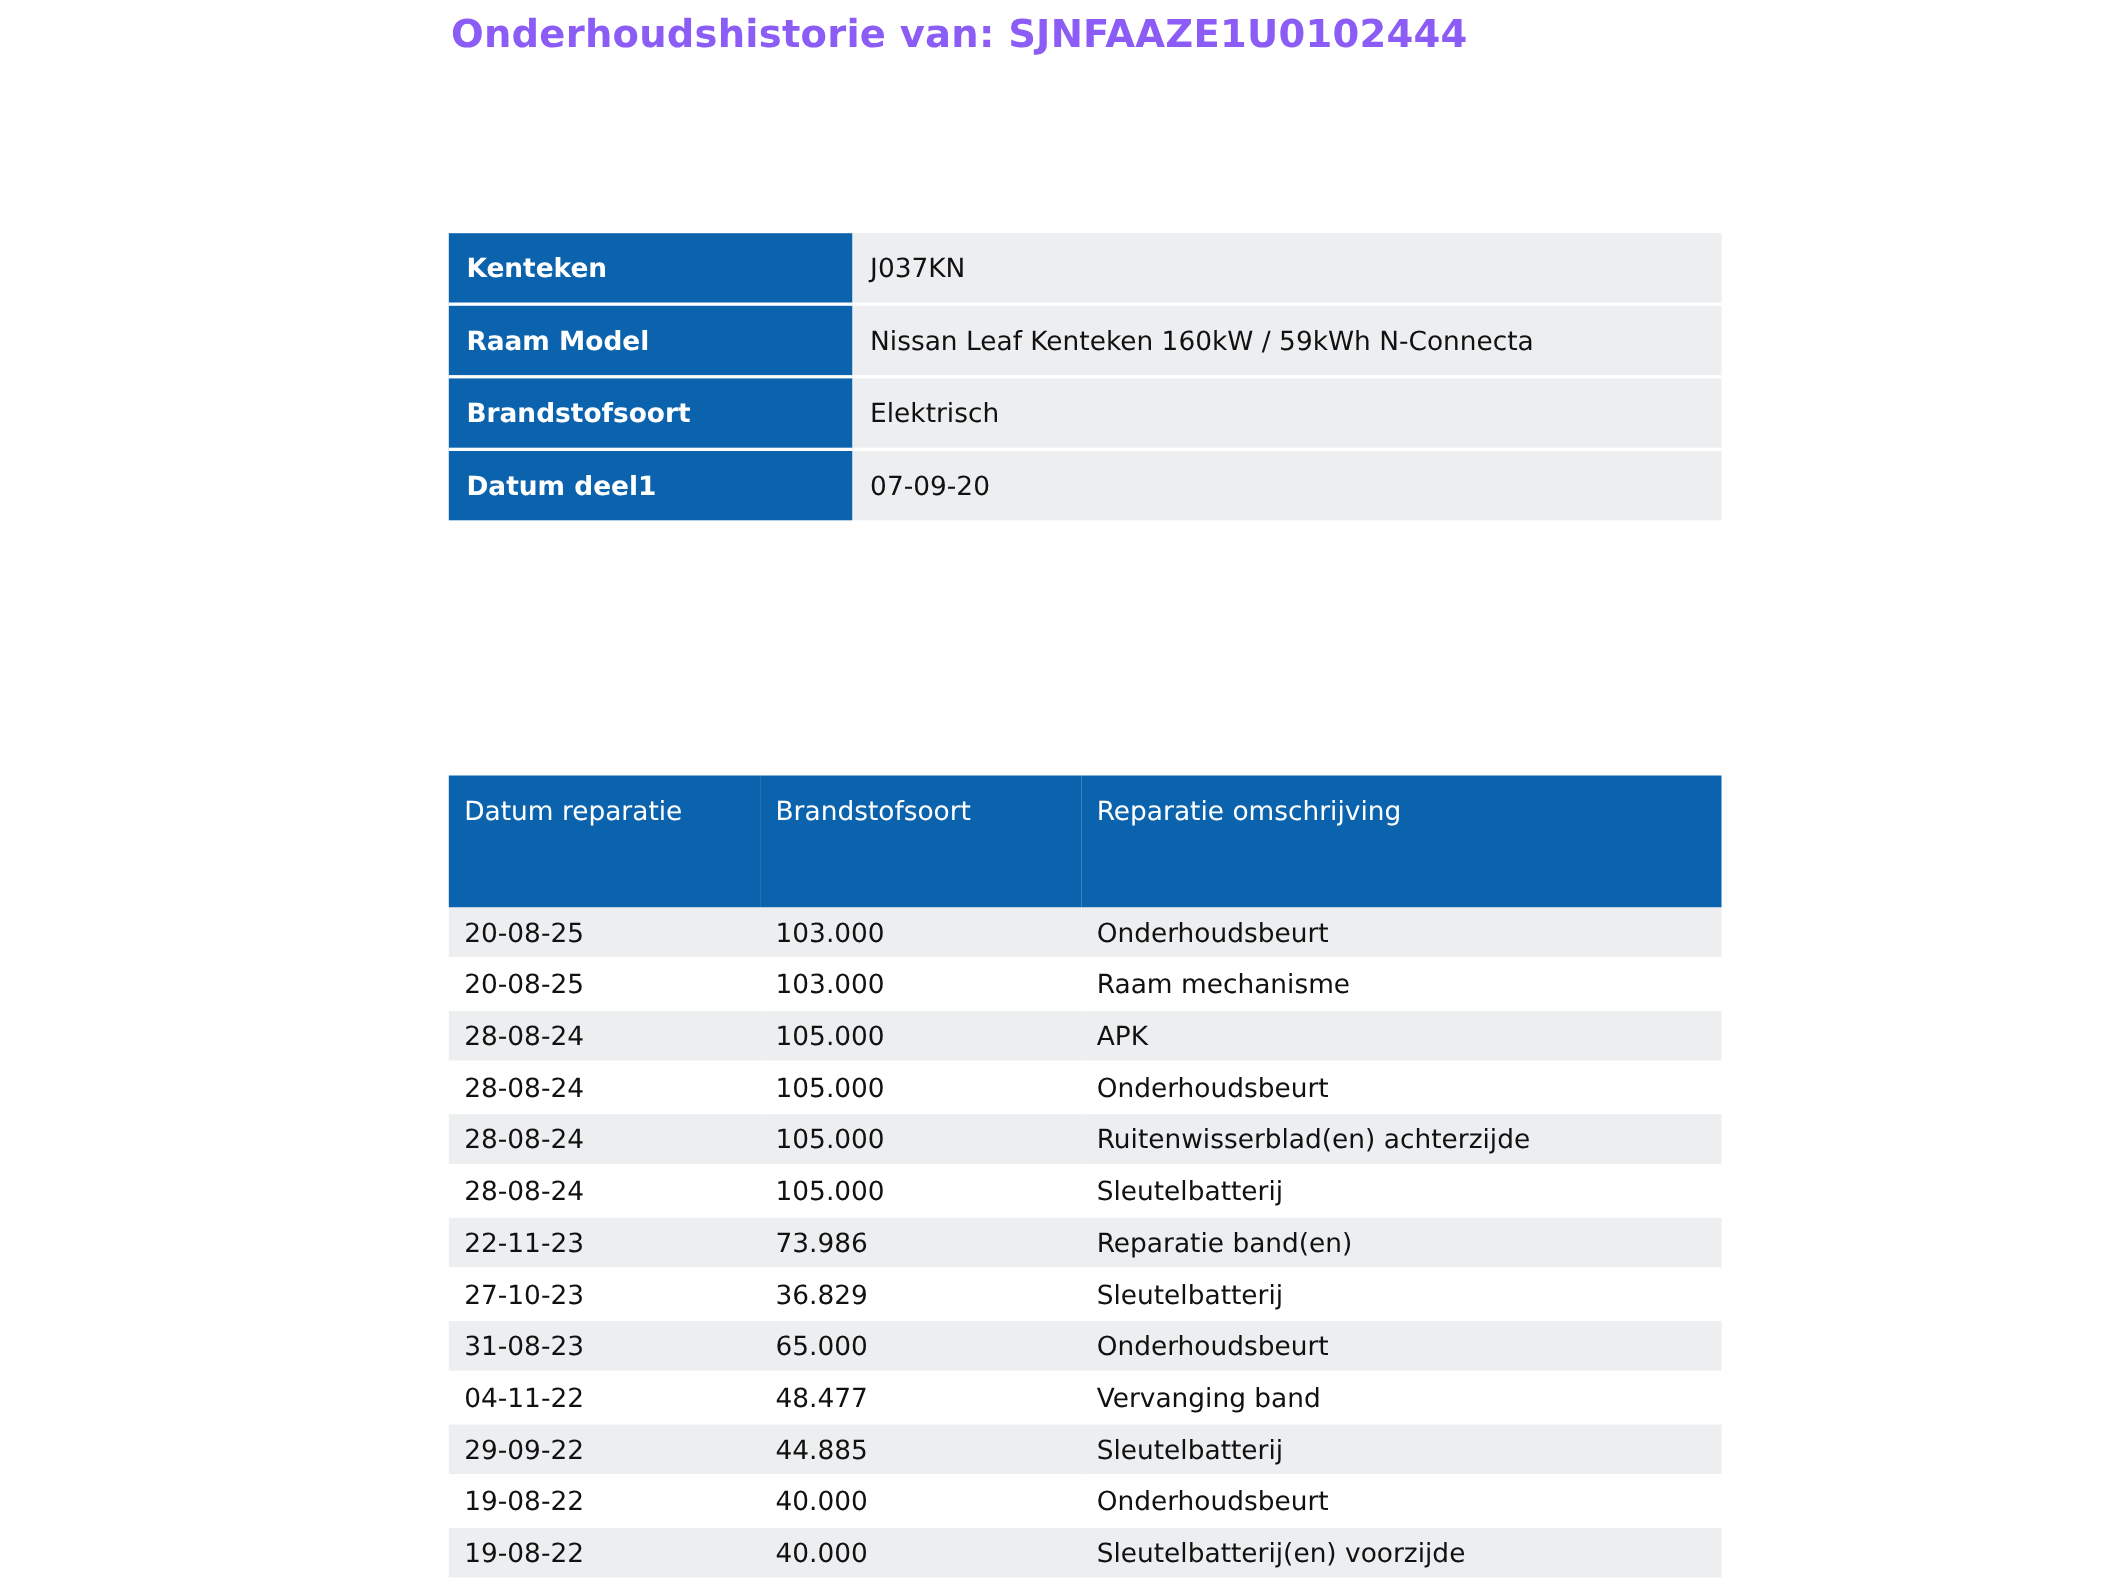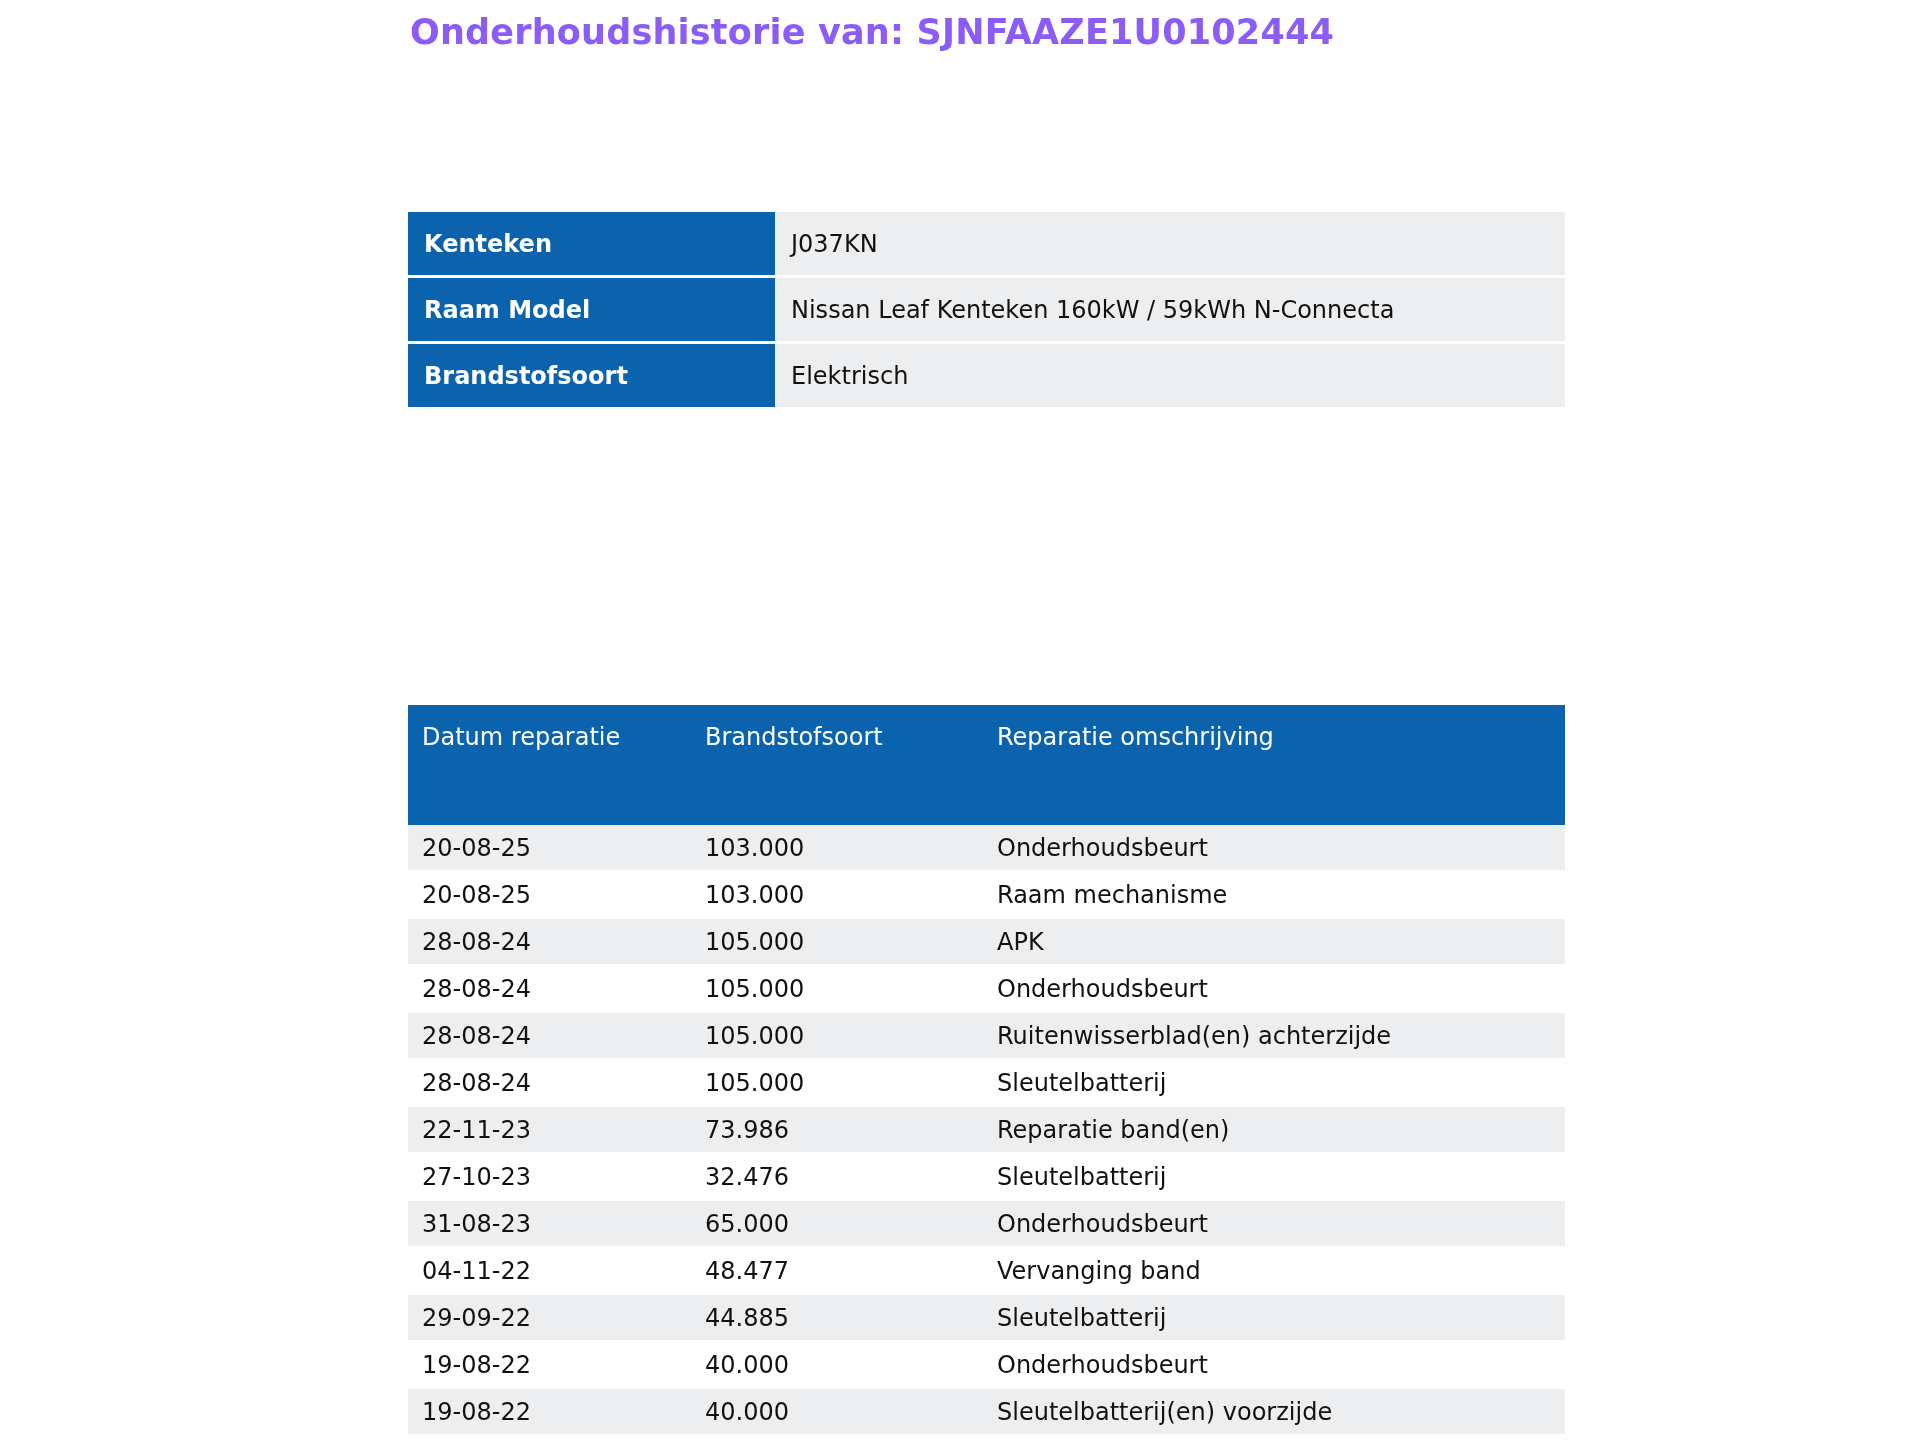--- a/index.html
+++ b/index.html
@@ -115,20 +115,24 @@
         <td class="value">J037KN</td>
       </tr>
       <tr>
         <td class="label">Raam Model</td>
         <td class="value">Nissan Leaf Kenteken 160kW / 59kWh N-Connecta</td>
       </tr>
       <tr>
         <td class="label">Brandstofsoort</td>
         <td class="value">Elektrisch</td>
       </tr>
+      <tr>
+        <td class="label">Datum deel1</td>
+        <td class="value">07-09-20</td>
+      </tr>
     </tbody>
   </table>
 
   <table class="hist-table">
     <colgroup>
       <col class="c-date">
       <col class="c-km">
       <col class="c-desc">
     </colgroup>
     <thead>
@@ -169,21 +173,21 @@
         <td>105.000</td>
         <td>Sleutelbatterij</td>
       </tr>
       <tr class="alt">
         <td>22-11-23</td>
         <td>73.986</td>
         <td>Reparatie band(en)</td>
       </tr>
       <tr>
         <td>27-10-23</td>
-        <td>32.476</td>
+        <td>36.829</td>
         <td>Sleutelbatterij</td>
       </tr>
       <tr class="alt">
         <td>31-08-23</td>
         <td>65.000</td>
         <td>Onderhoudsbeurt</td>
       </tr>
       <tr>
         <td>04-11-22</td>
         <td>48.477</td>

